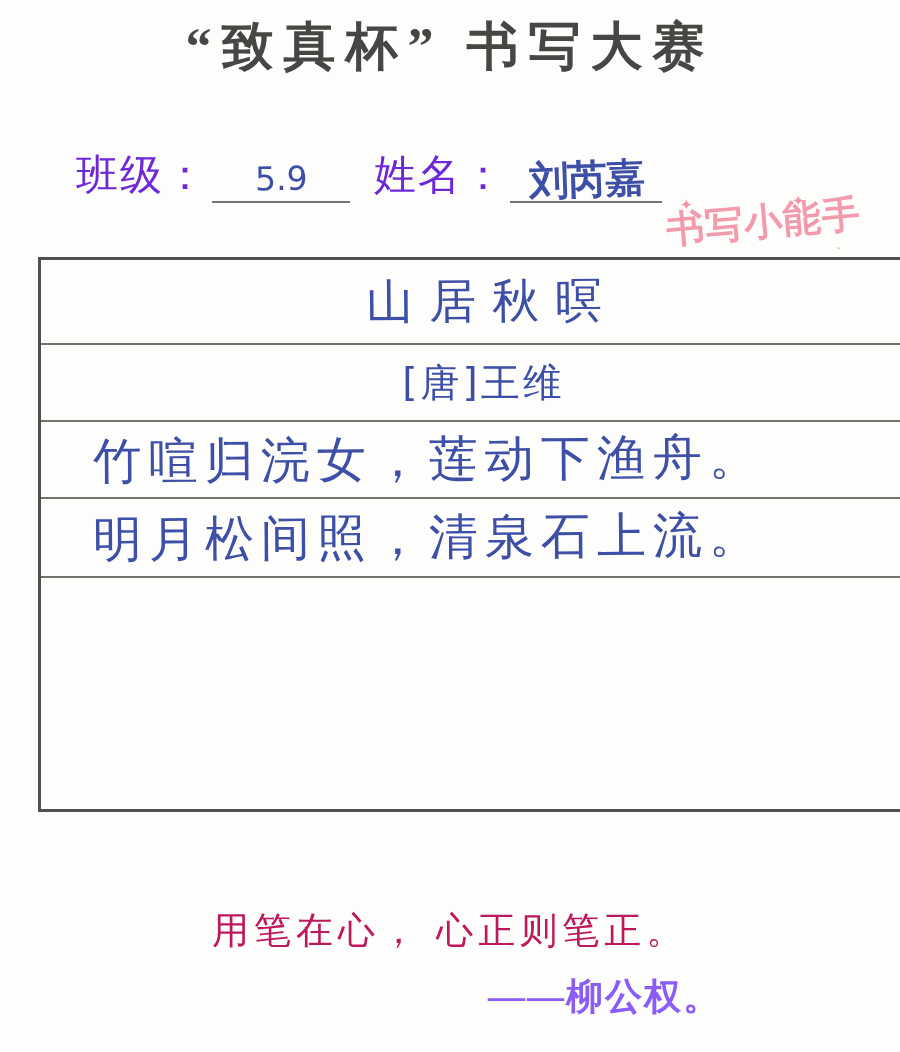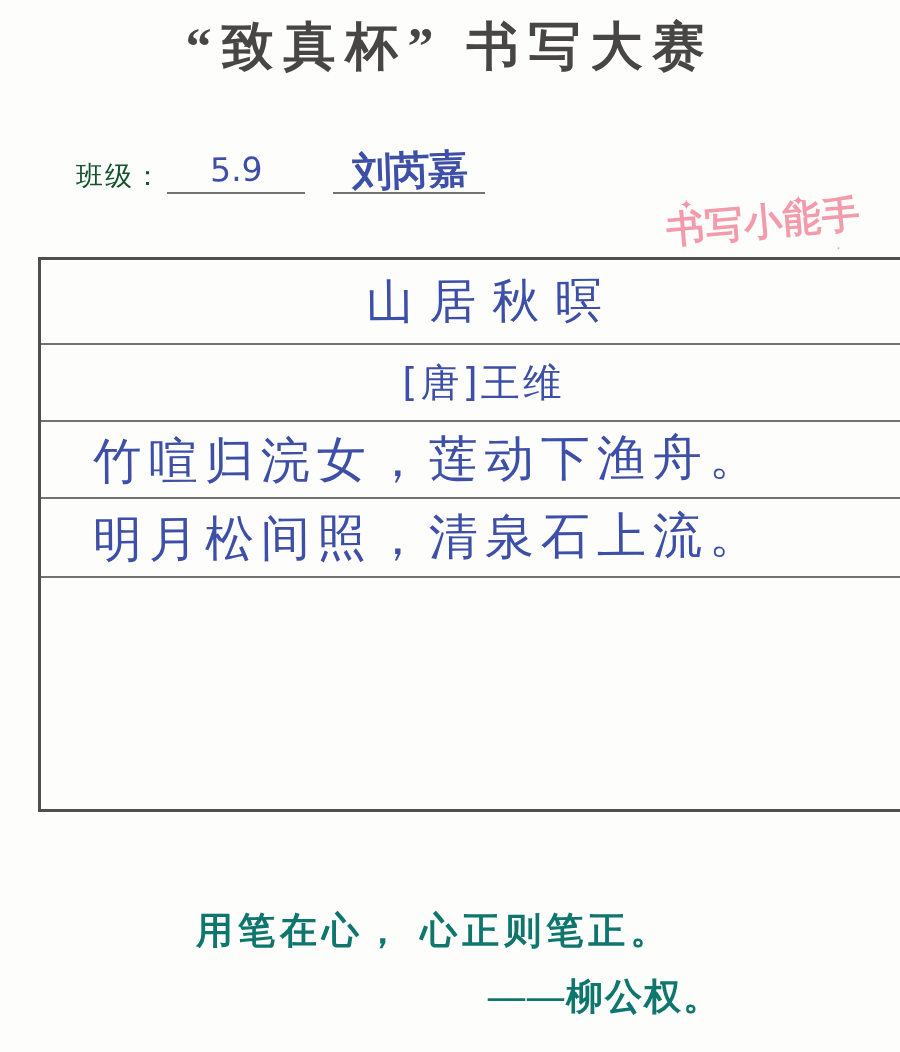--- a/index.html
+++ b/index.html
@@ -29,22 +29,22 @@
   
   .form-row {
     position: absolute;
     top: 148px;
     left: 76px;
     display: flex;
     align-items: flex-end;
   }
   .field { display: flex; align-items: flex-end; }
   .field-label {
-    font-size: 27px;
-    color: #14532d;
+    font-size: 42px;
+    color: #6d28d9;
     letter-spacing: 2px;
     white-space: nowrap;
     line-height: 1.3;
   }
   .blank {
     display: inline-block;
     border-bottom: 2px solid #737373;
     text-align: center;
     height: 46px;
     line-height: 44px;
@@ -127,53 +127,54 @@
     padding-left: 52px;
     font-size: 49px;
     letter-spacing: 7px;
     white-space: nowrap;
     transform: rotate(-0.4deg);
   }
   
   .quote {
     position: absolute;
     top: 906px;
-    left: 196px;
+    left: 212px;
     font-size: 37px;
-    font-weight: bold;
+    font-weight: normal;
     letter-spacing: 5px;
-    color: #0f766e;
+    color: #be185d;
     white-space: nowrap;
   }
   .attribution {
     position: absolute;
     top: 972px;
     left: 488px;
     font-size: 37px;
     font-weight: bold;
     letter-spacing: 2px;
-    color: #0f766e;
+    color: #8b5cf6;
     white-space: nowrap;
   }
 </style>
 </head>
 <body>
 
 <div class="page">
 
   <div class="title">“致真杯” 书写大赛</div>
 
   <div class="form-row">
     <div class="field">
       <span class="field-label">班级：</span>
       <span class="blank w1">
         <span class="hand class-value">5.9</span>
       </span>
     </div>
     <div class="field">
+      <span class="field-label">姓名：</span>
       <span class="blank w2">
         <span class="hand name-value">刘芮嘉</span>
       </span>
     </div>
   </div>
 
   <div class="stamp">书写小能手</div>
   <span class="sparkle s1">✦</span>
   <span class="sparkle s2">✦</span>
   <span class="sparkle s3">·</span>

